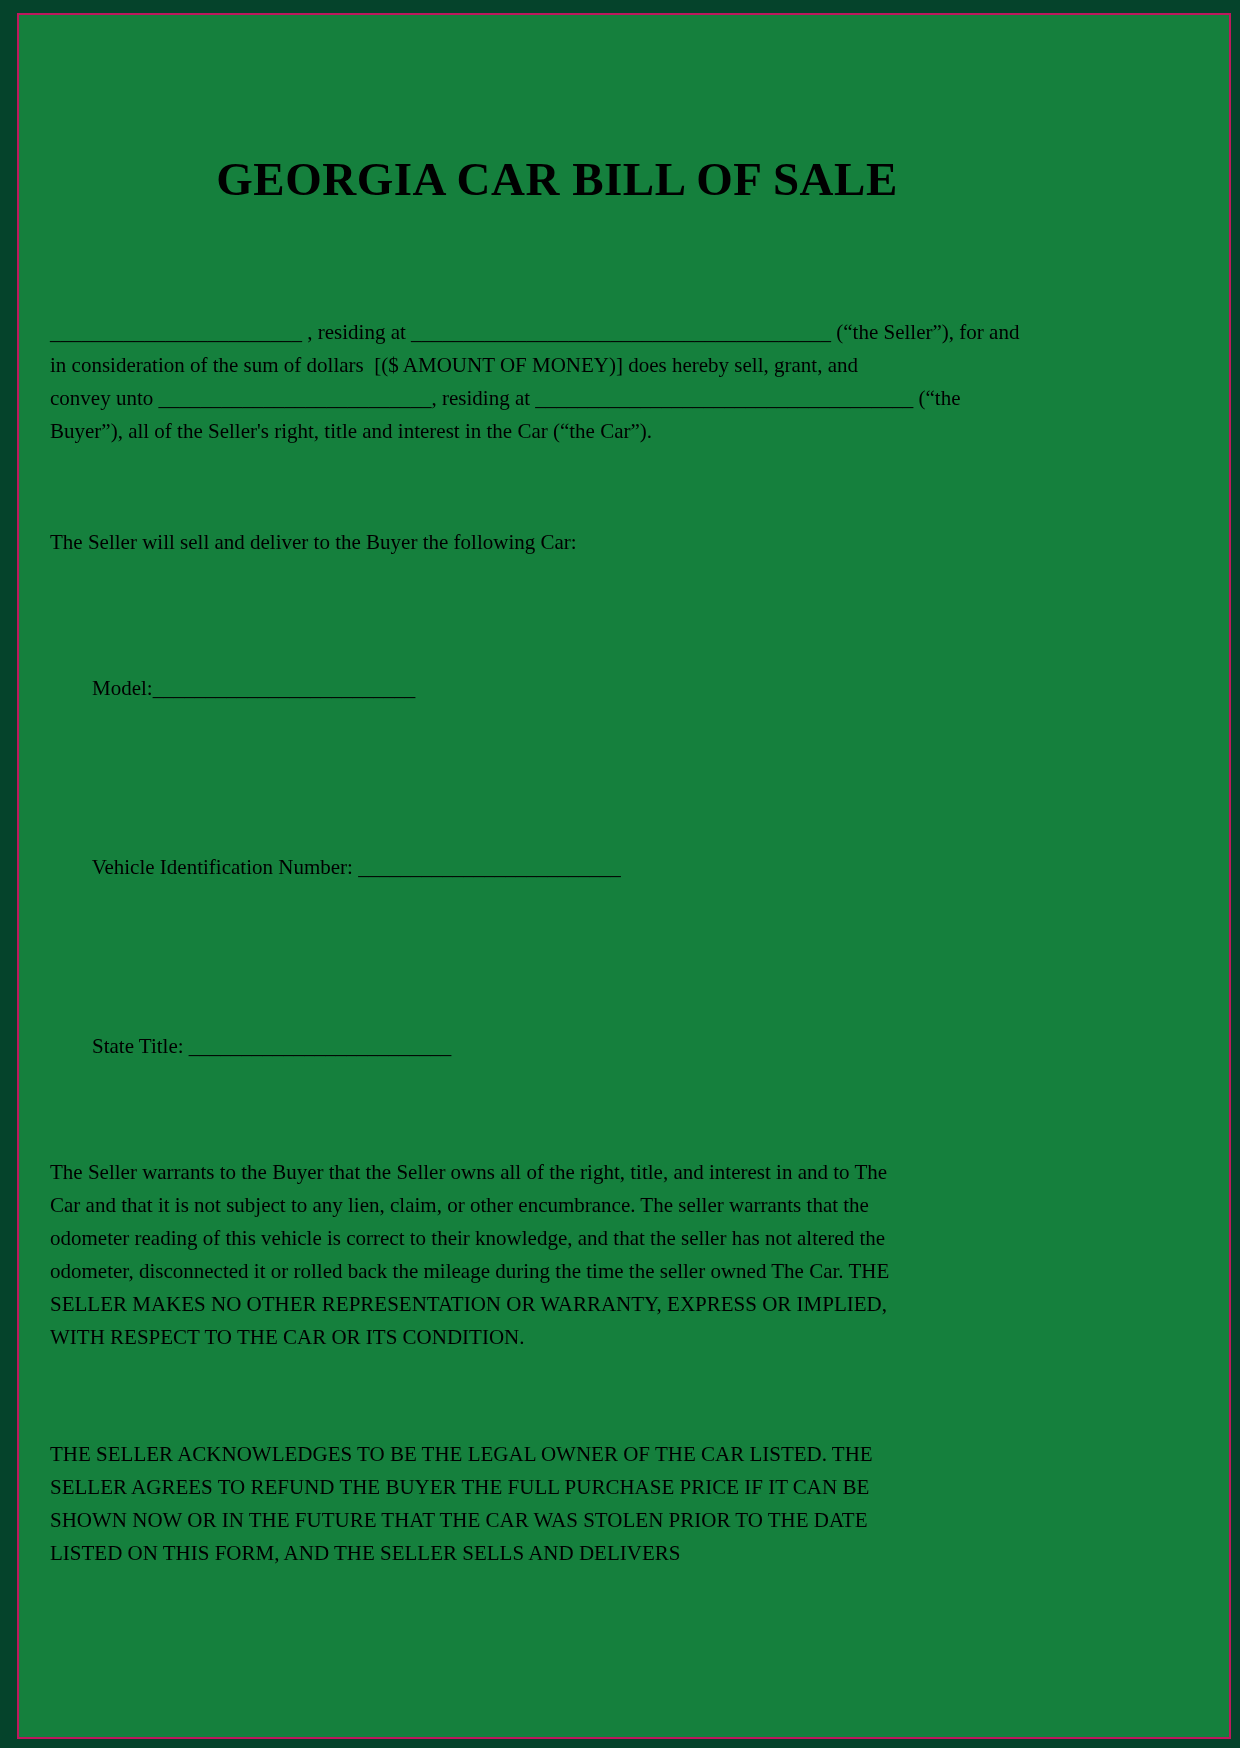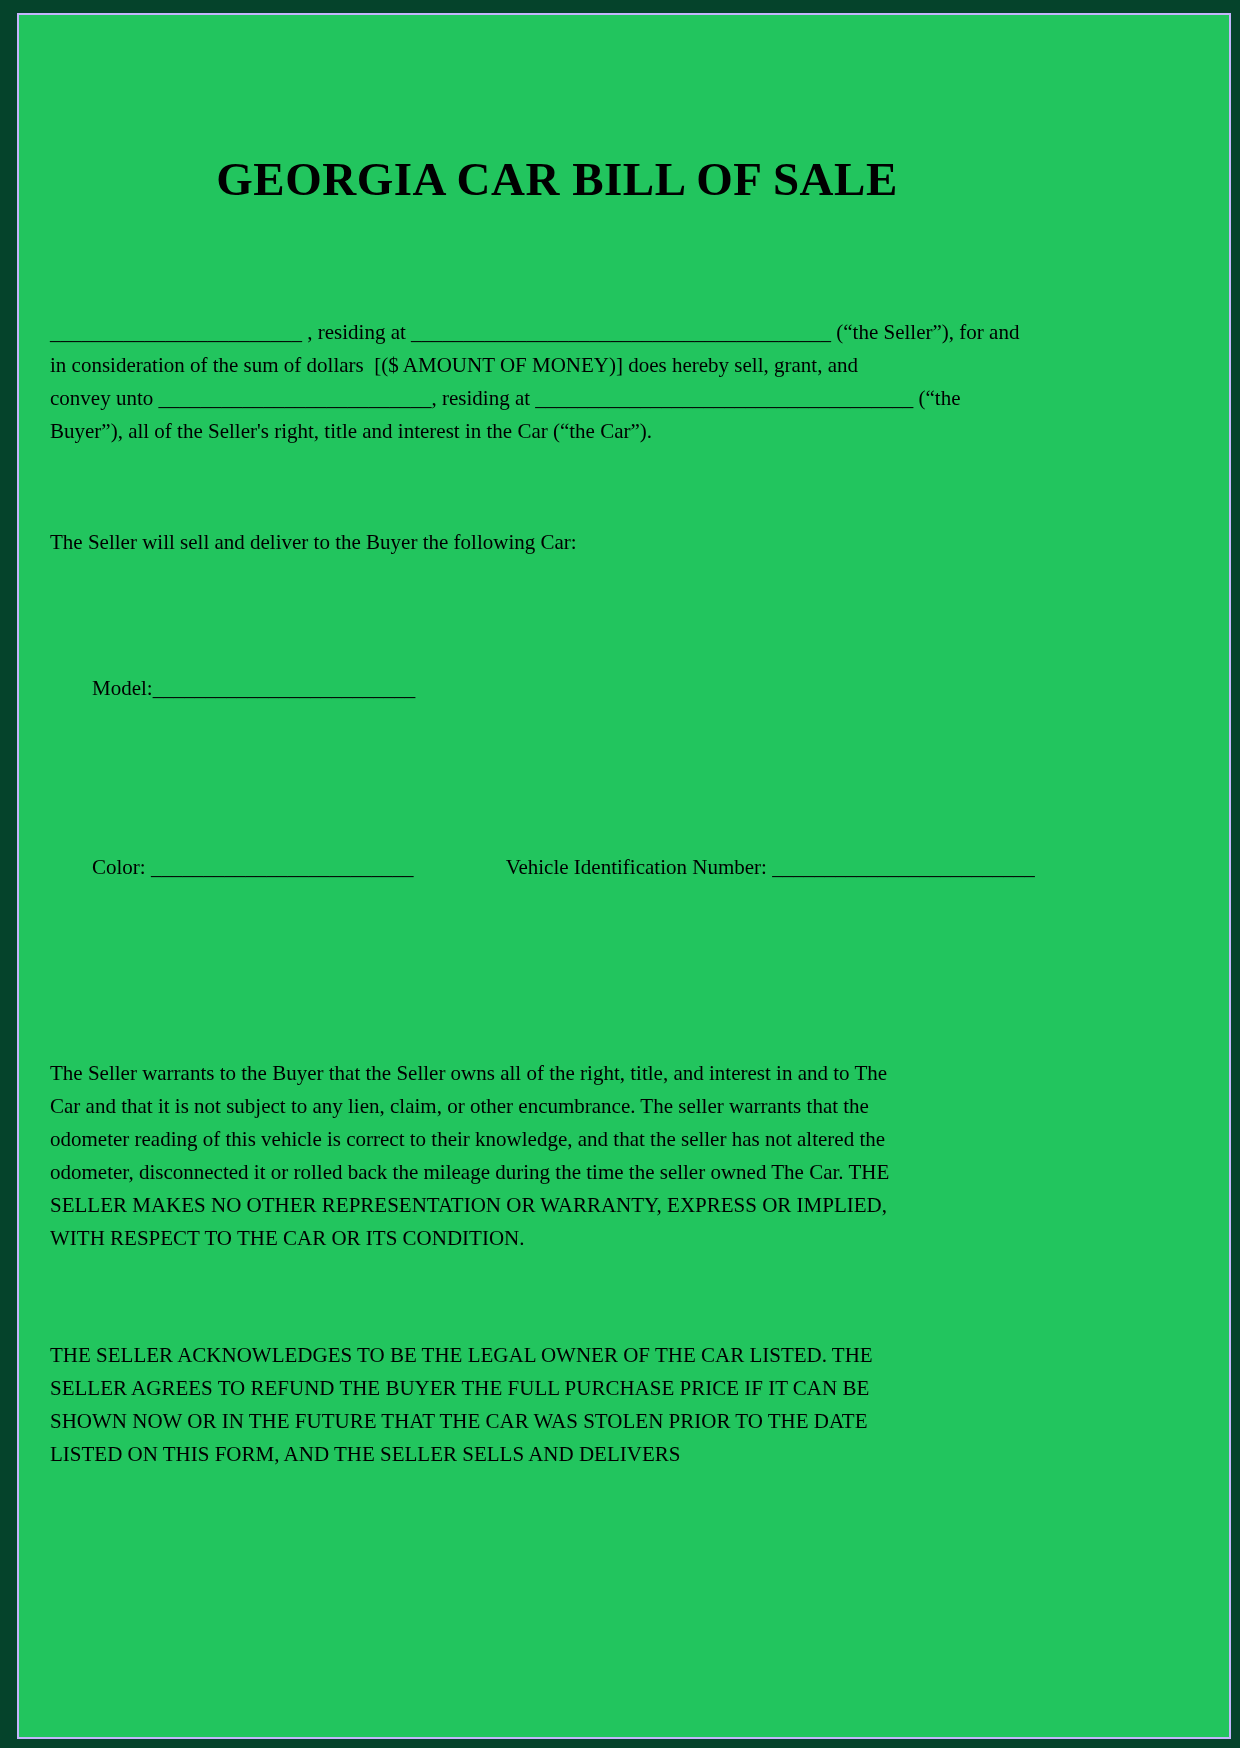--- a/index.html
+++ b/index.html
@@ -12,22 +12,22 @@
     background: var(--frame-color);
     font-family: "Liberation Serif", serif;
     color: #000;
   }
   .page {
     position: absolute;
     top: 13px;
     left: 17px;
     right: 9px;
     bottom: 9px;
-    background: #22c55e;
-    border: 2px solid #c4b5fd;
+    background: #15803d;
+    border: 2px solid #be185d;
     overflow: hidden;
   }
   .content {
     margin-left: 31px;
     width: 1014px;
     font-size: 21px;
     line-height: 33px;
   }
   h1.doc-title {
     margin: 136px 0 0 0;
@@ -74,29 +74,29 @@
     <p class="para delivery">The Seller will sell and deliver to the Buyer the following Car:</p>
 
 
     <div class="field-row row-2">
       <div class="cell-left">
         <span class="field-label">Model:</span><span class="field-blank">_________________________</span>
       </div>
     </div>
 
     <div class="field-row row-3">
-      <div class="cell-left">
-        <span class="field-label">Color: </span><span class="field-blank">_________________________</span>
-      </div>
       <div class="cell-right">
         <span class="field-label">Vehicle Identification Number: </span><span class="field-blank">_________________________</span>
       </div>
     </div>
 
     <div class="field-row row-4">
+      <div class="cell-left">
+        <span class="field-label">State Title: </span><span class="field-blank">_________________________</span>
+      </div>
     </div>
 
     <p class="para warranty"><span>The Seller warrants to the Buyer that the Seller owns all of the right, title, and interest in and to </span><strong>The
 Car</strong><span> and that it is not subject to any lien, claim, or other encumbrance. The seller warrants that the
 odometer reading of this vehicle is correct to their knowledge, and that the seller has not altered the
 odometer, disconnected it or rolled back the mileage during the time the seller owned </span><strong>The Car</strong><span>. THE
 SELLER MAKES NO OTHER REPRESENTATION OR WARRANTY, EXPRESS OR IMPLIED,
 WITH RESPECT TO </span><strong>THE CAR</strong><span> OR ITS CONDITION.</span></p>
 
     <p class="para acknowledgment"><span>THE SELLER ACKNOWLEDGES TO BE THE LEGAL OWNER OF </span><strong>THE CAR</strong><span> LISTED</span><strong>.</strong><span> THE

